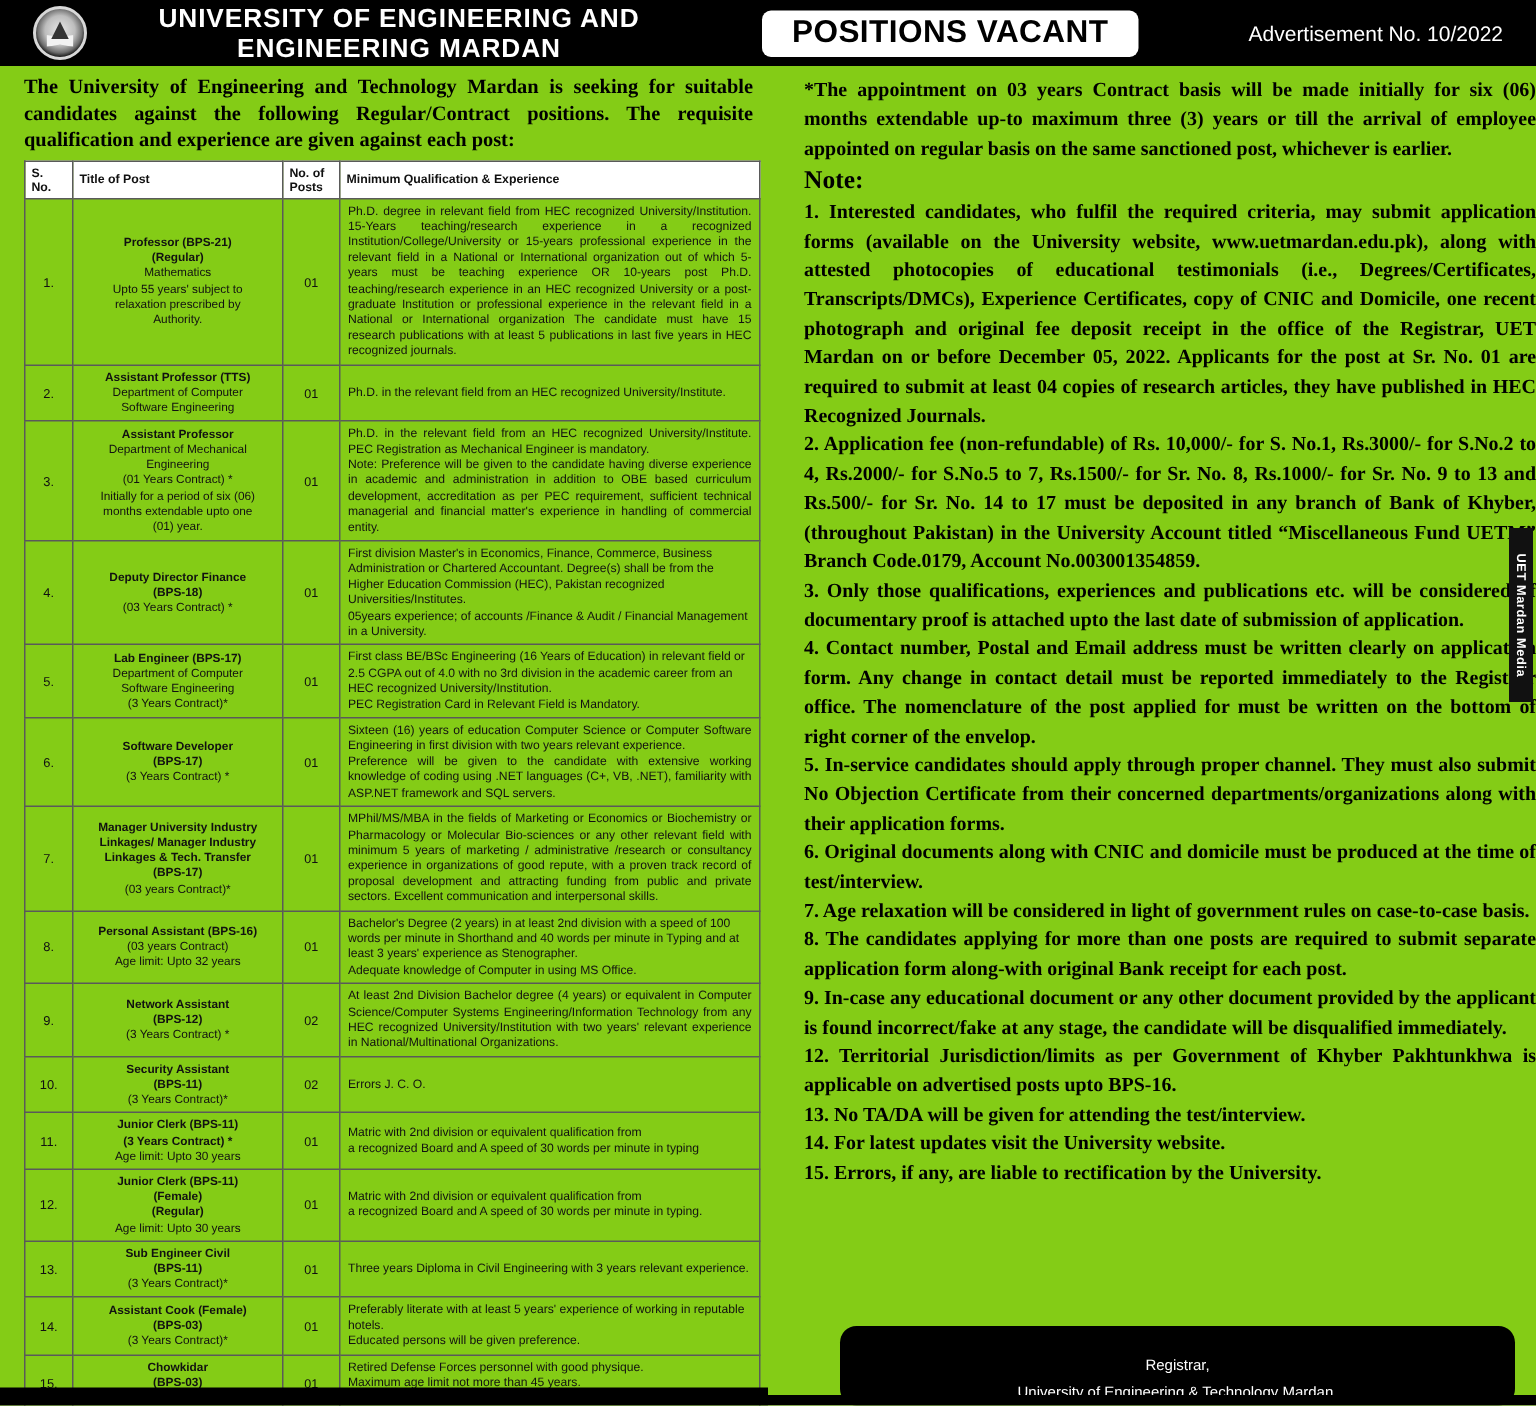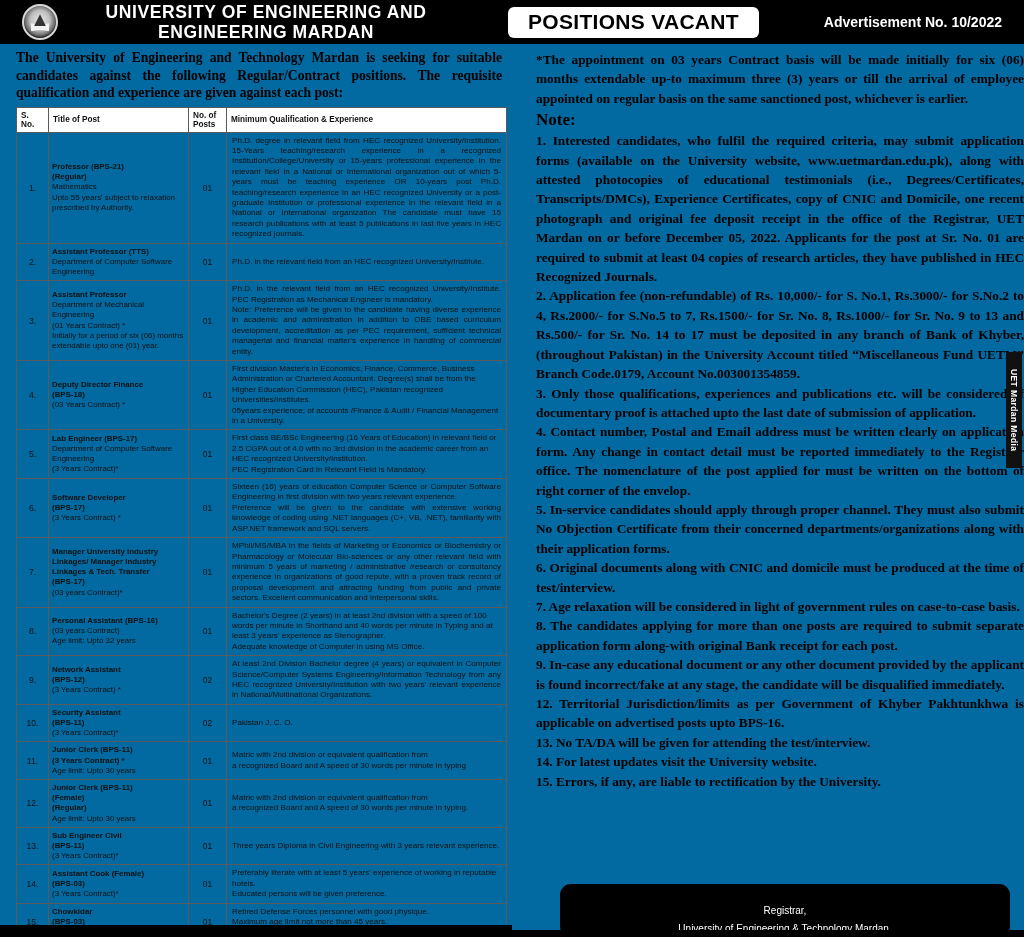--- a/index.html
+++ b/index.html
@@ -4,21 +4,21 @@
 <style>
   * { box-sizing: border-box; }
   html, body { margin:0; padding:0; }
   body {
     width:1024px; height:937px;
     background:#ffffff;
     font-family:"Liberation Serif", serif;
     overflow:hidden;
     position:relative;
   }
-  .page { width:1024px; height:937px; position:relative; background:#0369a1; }
+  .page { width:1024px; height:937px; position:relative; background:#84cc16; }
 
   
   .header {
     position:absolute; top:0; left:0; width:1024px; height:44px;
     background:#000; display:flex; align-items:center;
   }
   .logo-wrap {
     width:52px; height:40px; margin-left:14px; flex:none;
     display:flex; align-items:center; justify-content:center;
   }
@@ -48,21 +48,21 @@
   .pv-badge {
     margin-left:42px;
     background:#fff; color:#000; border-radius:6px;
     font-family:"Liberation Sans", sans-serif;
     font-weight:bold; font-size:21px; letter-spacing:0.3px;
     padding:3px 20px 4px 20px;
   }
   .adv-no {
     margin-left:auto; margin-right:22px; color:#fff;
     font-family:"Liberation Sans", sans-serif;
-    font-weight:bold; font-size:14px;
+    font-weight:normal; font-size:14px;
   }
 
   
   .left-col {
     position:absolute; left:0; top:44px; width:512px; height:893px;
     padding:5px 4px 0 16px;
   }
   .intro {
     font-family:"Liberation Serif", serif;
     font-weight:bold; font-size:13.6px; line-height:17.5px;
@@ -83,22 +83,22 @@
   }
   th.c-sno, td.c-sno { width:32px; text-align:center; }
   th.c-title, td.c-title { width:140px; }
   th.c-posts, td.c-posts { width:38px; text-align:center; }
   th.c-qual, td.c-qual { width:280px; }
   th.c-sno, th.c-posts { text-align:center; }
 
   td.c-sno { font-size:8.6px; }
   td.c-posts { font-size:8.4px; }
   td.c-title {
-    text-align:left; font-size:7.9px; line-height:10.2px;
-    padding:3px 3px;
+    text-align:center; font-size:7.9px; line-height:10.2px;
+    padding:3px 13px;
   }
   td.c-qual {
     font-size:8.1px; line-height:10.4px; padding:3px 5px;
     text-align:justify;
   }
   td.c-qual.left-al { text-align:left; }
   .tb { font-weight:bold; }
   .tn { font-weight:normal; }
 
   
@@ -251,21 +251,21 @@
             <td class="c-posts">02</td>
             <td class="c-qual">At least 2nd Division Bachelor degree (4 years) or equivalent in Computer Science/Computer Systems Engineering/Information Technology from any HEC recognized University/Institution with two years' relevant experience in National/Multinational Organizations.</td>
           </tr>
           <tr>
             <td class="c-sno">10.</td>
             <td class="c-title">
               <div class="tb">Security Assistant<br>(BPS-11)</div>
               <div class="tn">(3 Years Contract)*</div>
             </td>
             <td class="c-posts">02</td>
-            <td class="c-qual">Pakistan J. C. O.</td>
+            <td class="c-qual">Errors J. C. O.</td>
           </tr>
           <tr>
             <td class="c-sno">11.</td>
             <td class="c-title">
               <div class="tb">Junior Clerk (BPS-11)<br>(3 Years Contract) *</div>
               <div class="tn">Age limit: Upto 30 years</div>
             </td>
             <td class="c-posts">01</td>
             <td class="c-qual left-al">Matric with 2nd division or equivalent qualification from<br>a recognized Board and A speed of 30 words per minute in typing</td>
           </tr>

